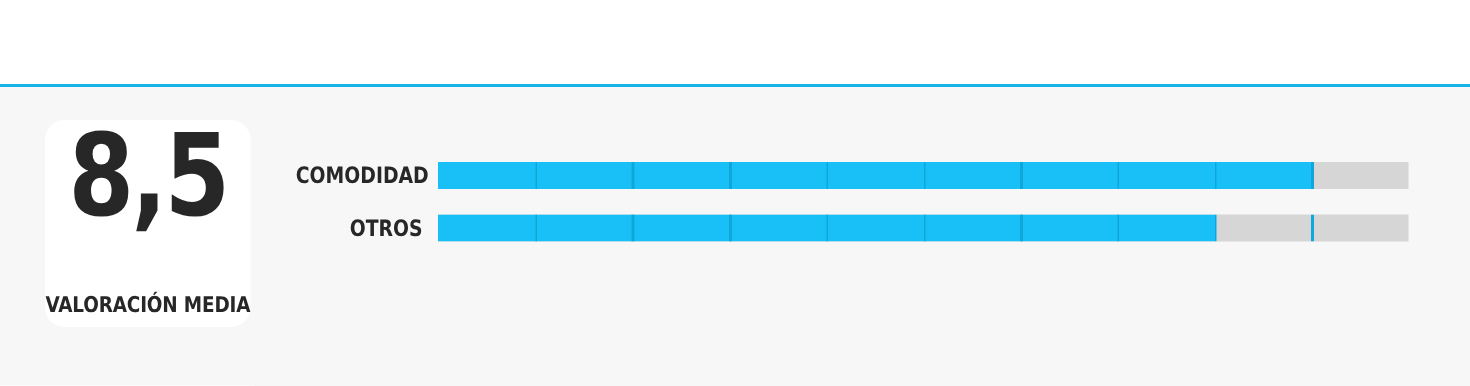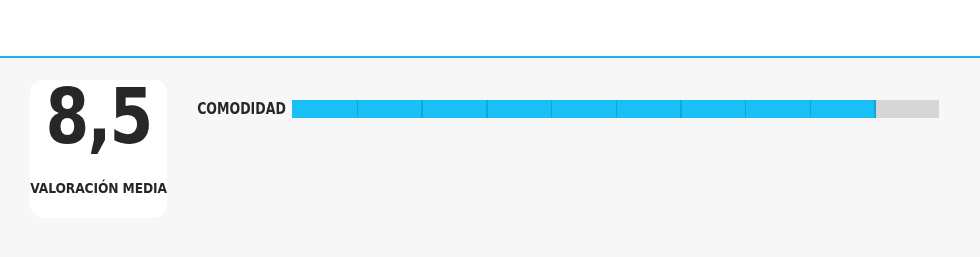--- a/index.html
+++ b/index.html
@@ -45,21 +45,21 @@
     position: absolute;
     left: 30px;
     top: 22px;
     width: 137px;
     height: 138px;
     background: #ffffff;
     border-radius: 13px;
     display: flex;
     flex-direction: column;
     align-items: center;
-    justify-content: flex-start;
+    justify-content: space-between;
     box-sizing: border-box;
     padding-bottom: 6px;
     gap: 19px;
   }
   .score-value {
     font-family: "Liberation Sans Narrow", "DejaVu Sans Condensed", "Liberation Sans", sans-serif;
     font-weight: 700;
     font-size: 76px;
     line-height: 0.88;
     color: #272727;
@@ -81,21 +81,21 @@
   .bars {
     position: absolute;
     left: 190px;
     top: 33px;
     width: 760px;
   }
   .bar-row {
     position: relative;
     height: 35px;
     display: flex;
-    align-items: center;
+    align-items: flex-end;
   }
   .bar-label {
     width: 102px;
     text-align: right;
     padding-right: 11px;
     box-sizing: border-box;
     font-family: "Liberation Sans Narrow", "DejaVu Sans Condensed", "Liberation Sans", sans-serif;
     font-weight: 700;
     font-size: 15px;
     line-height: 18px;
@@ -162,16 +162,33 @@
               <div class="tick on-fill" style="left: 30%;"></div>
               <div class="tick on-fill" style="left: 40%;"></div>
               <div class="tick on-fill" style="left: 50%;"></div>
               <div class="tick on-fill" style="left: 60%;"></div>
               <div class="tick on-fill" style="left: 70%;"></div>
               <div class="tick on-fill" style="left: 80%;"></div>
               <div class="tick on-fill" style="left: 90%;"></div>
             </div>
           </div>
         </div>
+        <div class="bar-row">
+          <div class="bar-label">OTROS</div>
+          <div class="bar-track">
+            <div class="bar-fill" style="width: 80%;"></div>
+            <div class="bar-ticks">
+              <div class="tick on-fill" style="left: 10%;"></div>
+              <div class="tick on-fill" style="left: 20%;"></div>
+              <div class="tick on-fill" style="left: 30%;"></div>
+              <div class="tick on-fill" style="left: 40%;"></div>
+              <div class="tick on-fill" style="left: 50%;"></div>
+              <div class="tick on-fill" style="left: 60%;"></div>
+              <div class="tick on-fill" style="left: 70%;"></div>
+              <div class="tick on-fill" style="left: 80%;"></div>
+              <div class="tick" style="left: 90%;"></div>
+            </div>
+          </div>
+        </div>
       </div>
 
   </div>
 </div>
 
 </body></html>

